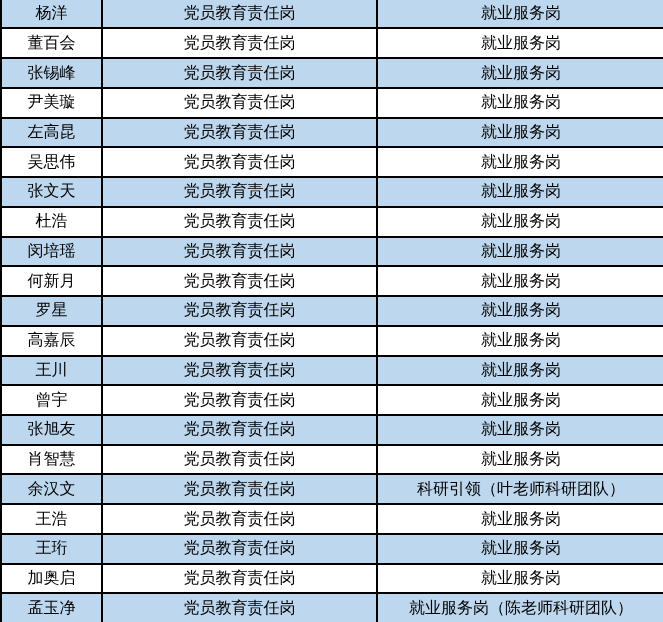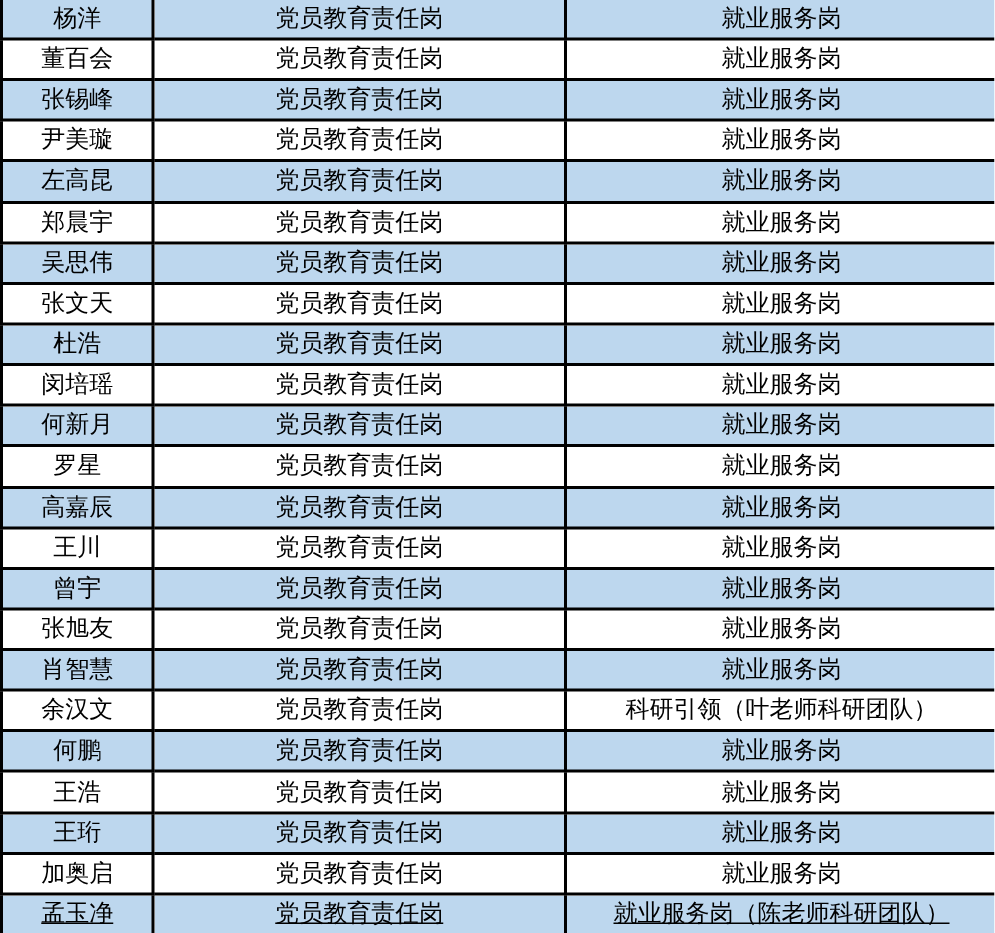--- a/index.html
+++ b/index.html
@@ -32,21 +32,21 @@
     border: 2px solid var(--border-color);
     text-align: center;
     vertical-align: middle;
     padding: 0 2px;
     overflow: hidden;
     white-space: nowrap;
     height: 20px;
   }
   
   table.roster tr:first-child td { border-top: none; }
-  table.roster tr:last-child td { border-bottom: none; text-decoration: underline; }
+  table.roster tr:last-child td { border-bottom: none; }
   table.roster td:last-child { border-right: none; text-align: center; }
   
   table.roster tr:nth-child(odd) td { background: var(--band-bg); }
   table.roster tr:nth-child(even) td { background: var(--plain-bg); }
 </style>
 </head>
 <body>
 
 <div class="screen">
   <table class="roster">
@@ -71,25 +71,20 @@
           <td>党员教育责任岗</td>
           <td>就业服务岗</td>
         </tr>
         <tr>
           <td>尹美璇</td>
           <td>党员教育责任岗</td>
           <td>就业服务岗</td>
         </tr>
         <tr>
           <td>左高昆</td>
-          <td>党员教育责任岗</td>
-          <td>就业服务岗</td>
-        </tr>
-        <tr>
-          <td>郑晨宇</td>
           <td>党员教育责任岗</td>
           <td>就业服务岗</td>
         </tr>
         <tr>
           <td>吴思伟</td>
           <td>党员教育责任岗</td>
           <td>就业服务岗</td>
         </tr>
         <tr>
           <td>张文天</td>
@@ -140,25 +135,20 @@
           <td>肖智慧</td>
           <td>党员教育责任岗</td>
           <td>就业服务岗</td>
         </tr>
         <tr>
           <td>余汉文</td>
           <td>党员教育责任岗</td>
           <td>科研引领（叶老师科研团队）</td>
         </tr>
         <tr>
-          <td>何鹏</td>
-          <td>党员教育责任岗</td>
-          <td>就业服务岗</td>
-        </tr>
-        <tr>
           <td>王浩</td>
           <td>党员教育责任岗</td>
           <td>就业服务岗</td>
         </tr>
         <tr>
           <td>王珩</td>
           <td>党员教育责任岗</td>
           <td>就业服务岗</td>
         </tr>
         <tr>

